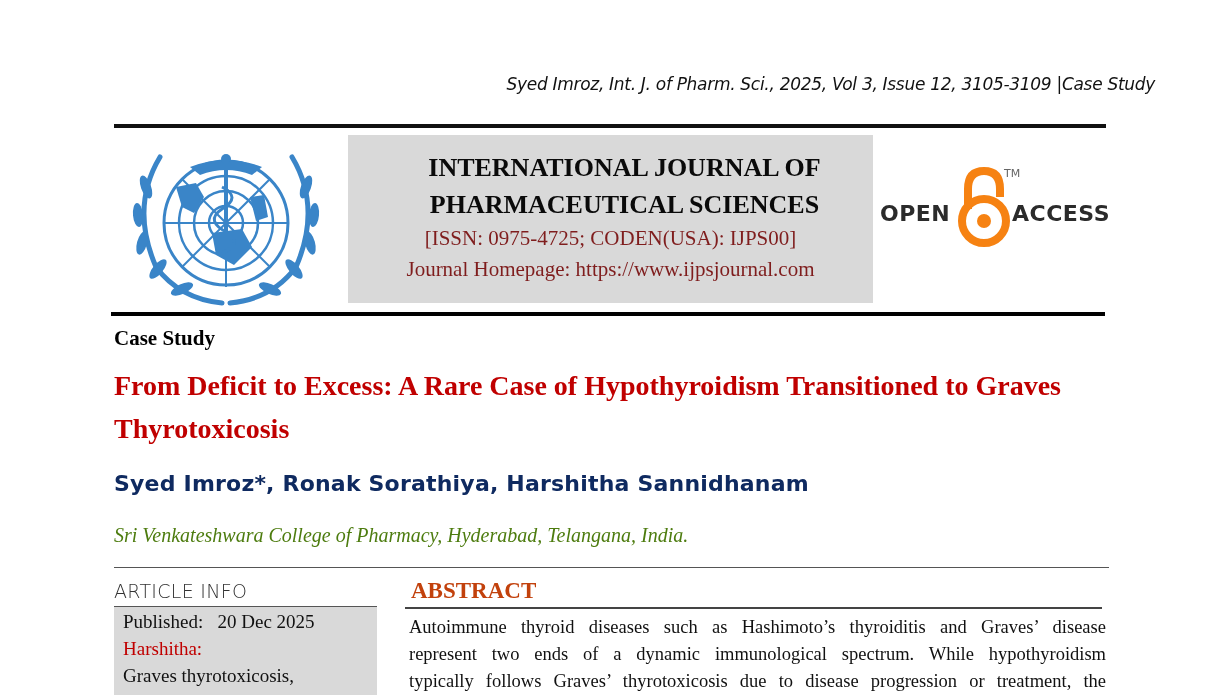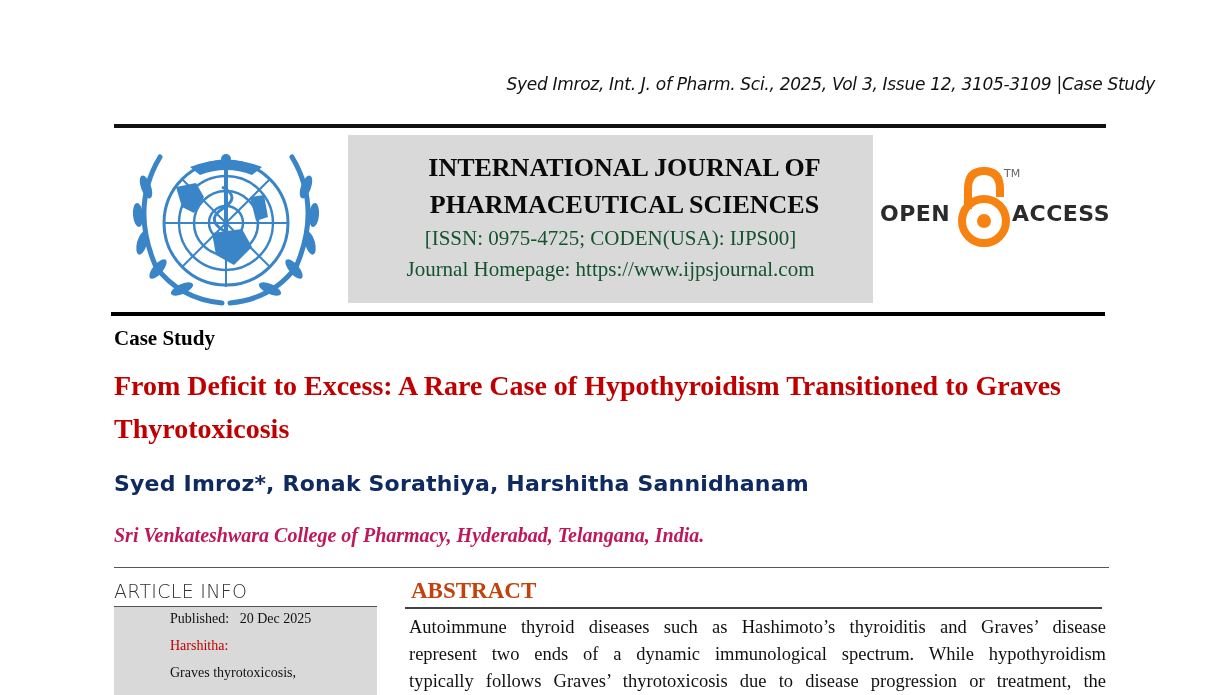--- a/index.html
+++ b/index.html
@@ -8,35 +8,35 @@
 
   .running-head { left: 0; top: 74px; width: 1111px; text-align: right; font-family: "DejaVu Sans", sans-serif; font-style: italic; font-size: 17px; color: #111; letter-spacing: -0.3px; margin-left: 44px; }
 
   .rule-top { left: 114px; top: 124px; width: 992px; height: 4px; background: #111; }
   .rule-bottom { left: 111px; top: 312px; width: 994px; height: 4px; background: #000; }
 
   .emblem { left: 124px; top: 137px; width: 204px; height: 170px; }
 
   .journal-box { left: 348px; top: 135px; width: 525px; height: 168px; background: #d9d9d9; text-align: center; }
   .journal-title { font-family: "Liberation Serif", serif; font-weight: bold; font-size: 26px; line-height: 37px; margin-top: 14px; color: #0a0a0a; padding-left: 28px; }
-  .journal-issn, .journal-home { font-family: "Liberation Serif", serif; font-size: 21px; line-height: 31px; color: #14532d; }
+  .journal-issn, .journal-home { font-family: "Liberation Serif", serif; font-size: 21px; line-height: 31px; color: #7f1d1d; }
 
   .oa-logo { left: 878px; top: 165px; width: 232px; height: 85px; }
   .oa-text { position: absolute; top: 36px; font-family: "DejaVu Sans", sans-serif; font-weight: bold; font-size: 22px; color: #2b2b2b; letter-spacing: 0.5px; }
 
   .article-type { left: 114px; top: 326px; font-weight: bold; font-size: 21px; }
   .article-title { left: 114px; top: 364px; width: 1000px; font-weight: bold; font-size: 28px; line-height: 43px; color: #c00000; }
   .authors { left: 114px; top: 471px; font-family: "DejaVu Sans", sans-serif; font-weight: bold; font-size: 22px; color: #0f2a60; letter-spacing: 0.2px; }
-  .affiliation { left: 114px; top: 524px; font-style: italic; font-size: 20px; color: #be185d; font-weight: bold; }
+  .affiliation { left: 114px; top: 524px; font-style: italic; font-size: 20px; color: #4d7c0f; }
 
   .rule-info { left: 114px; top: 567px; width: 995px; height: 1px; background: #555; }
 
   .article-info-label { left: 114px; top: 580px; font-family: "DejaVu Sans", sans-serif; font-size: 19px; font-weight: 300; color: #333; letter-spacing: 0.3px; }
   .info-box { left: 114px; top: 606px; width: 263px; height: 89px; background: #d9d9d9; border-top: 1.5px solid #555; }
-  .info-line { position: absolute; left: 9px; font-size: 14px; color: #111; margin-left: 47px; }
+  .info-line { position: absolute; left: 9px; font-size: 19px; color: #111; }
   .info-published { top: 4px; }
   .info-keywords-label { top: 31px; color: #c00000; }
   .info-keywords { top: 58px; }
 
   .abstract-heading { left: 411px; top: 578px; font-weight: bold; font-size: 23px; color: #c2410c; }
   .rule-abstract { left: 405px; top: 607px; width: 697px; height: 1.5px; background: #444; }
   .abstract-body { left: 409px; top: 614px; width: 697px; font-size: 18.5px; line-height: 27px; text-align: justify; color: #111; }
   .justify-line { text-align: justify; text-align-last: justify; display: block; }
 </style>
 </head>

